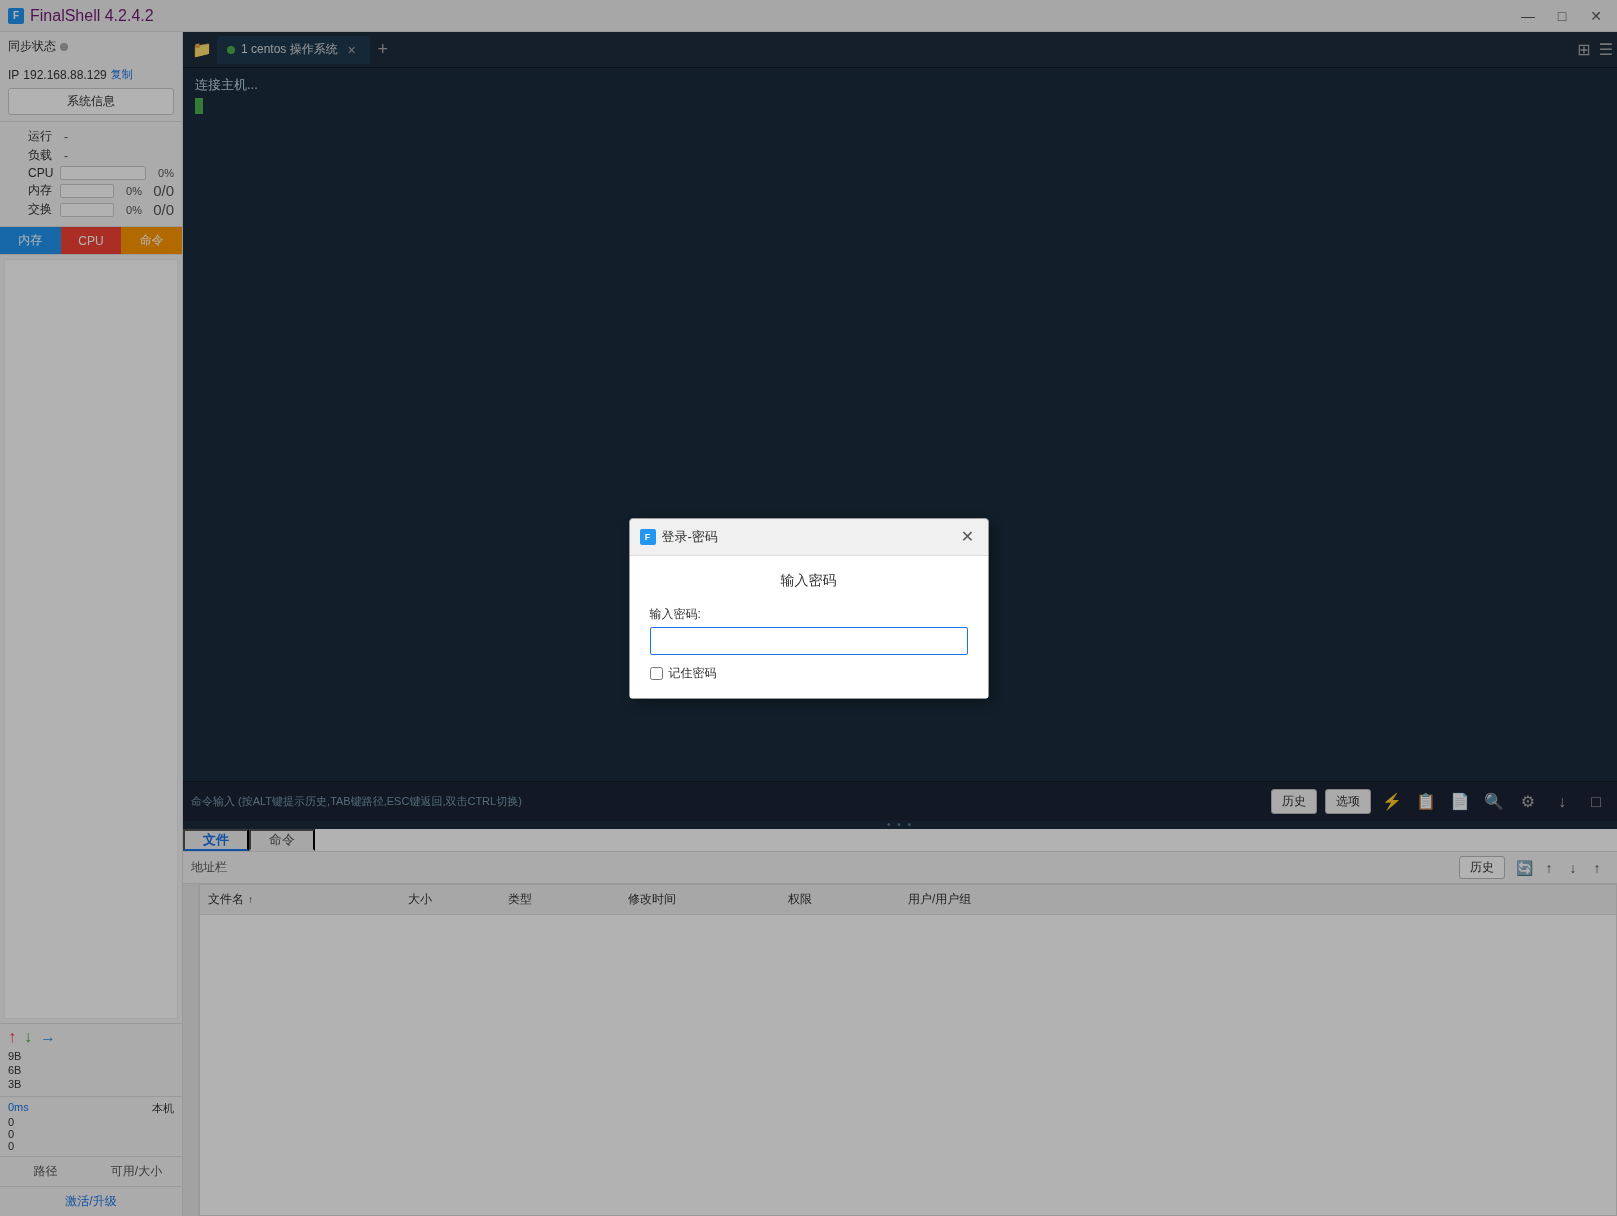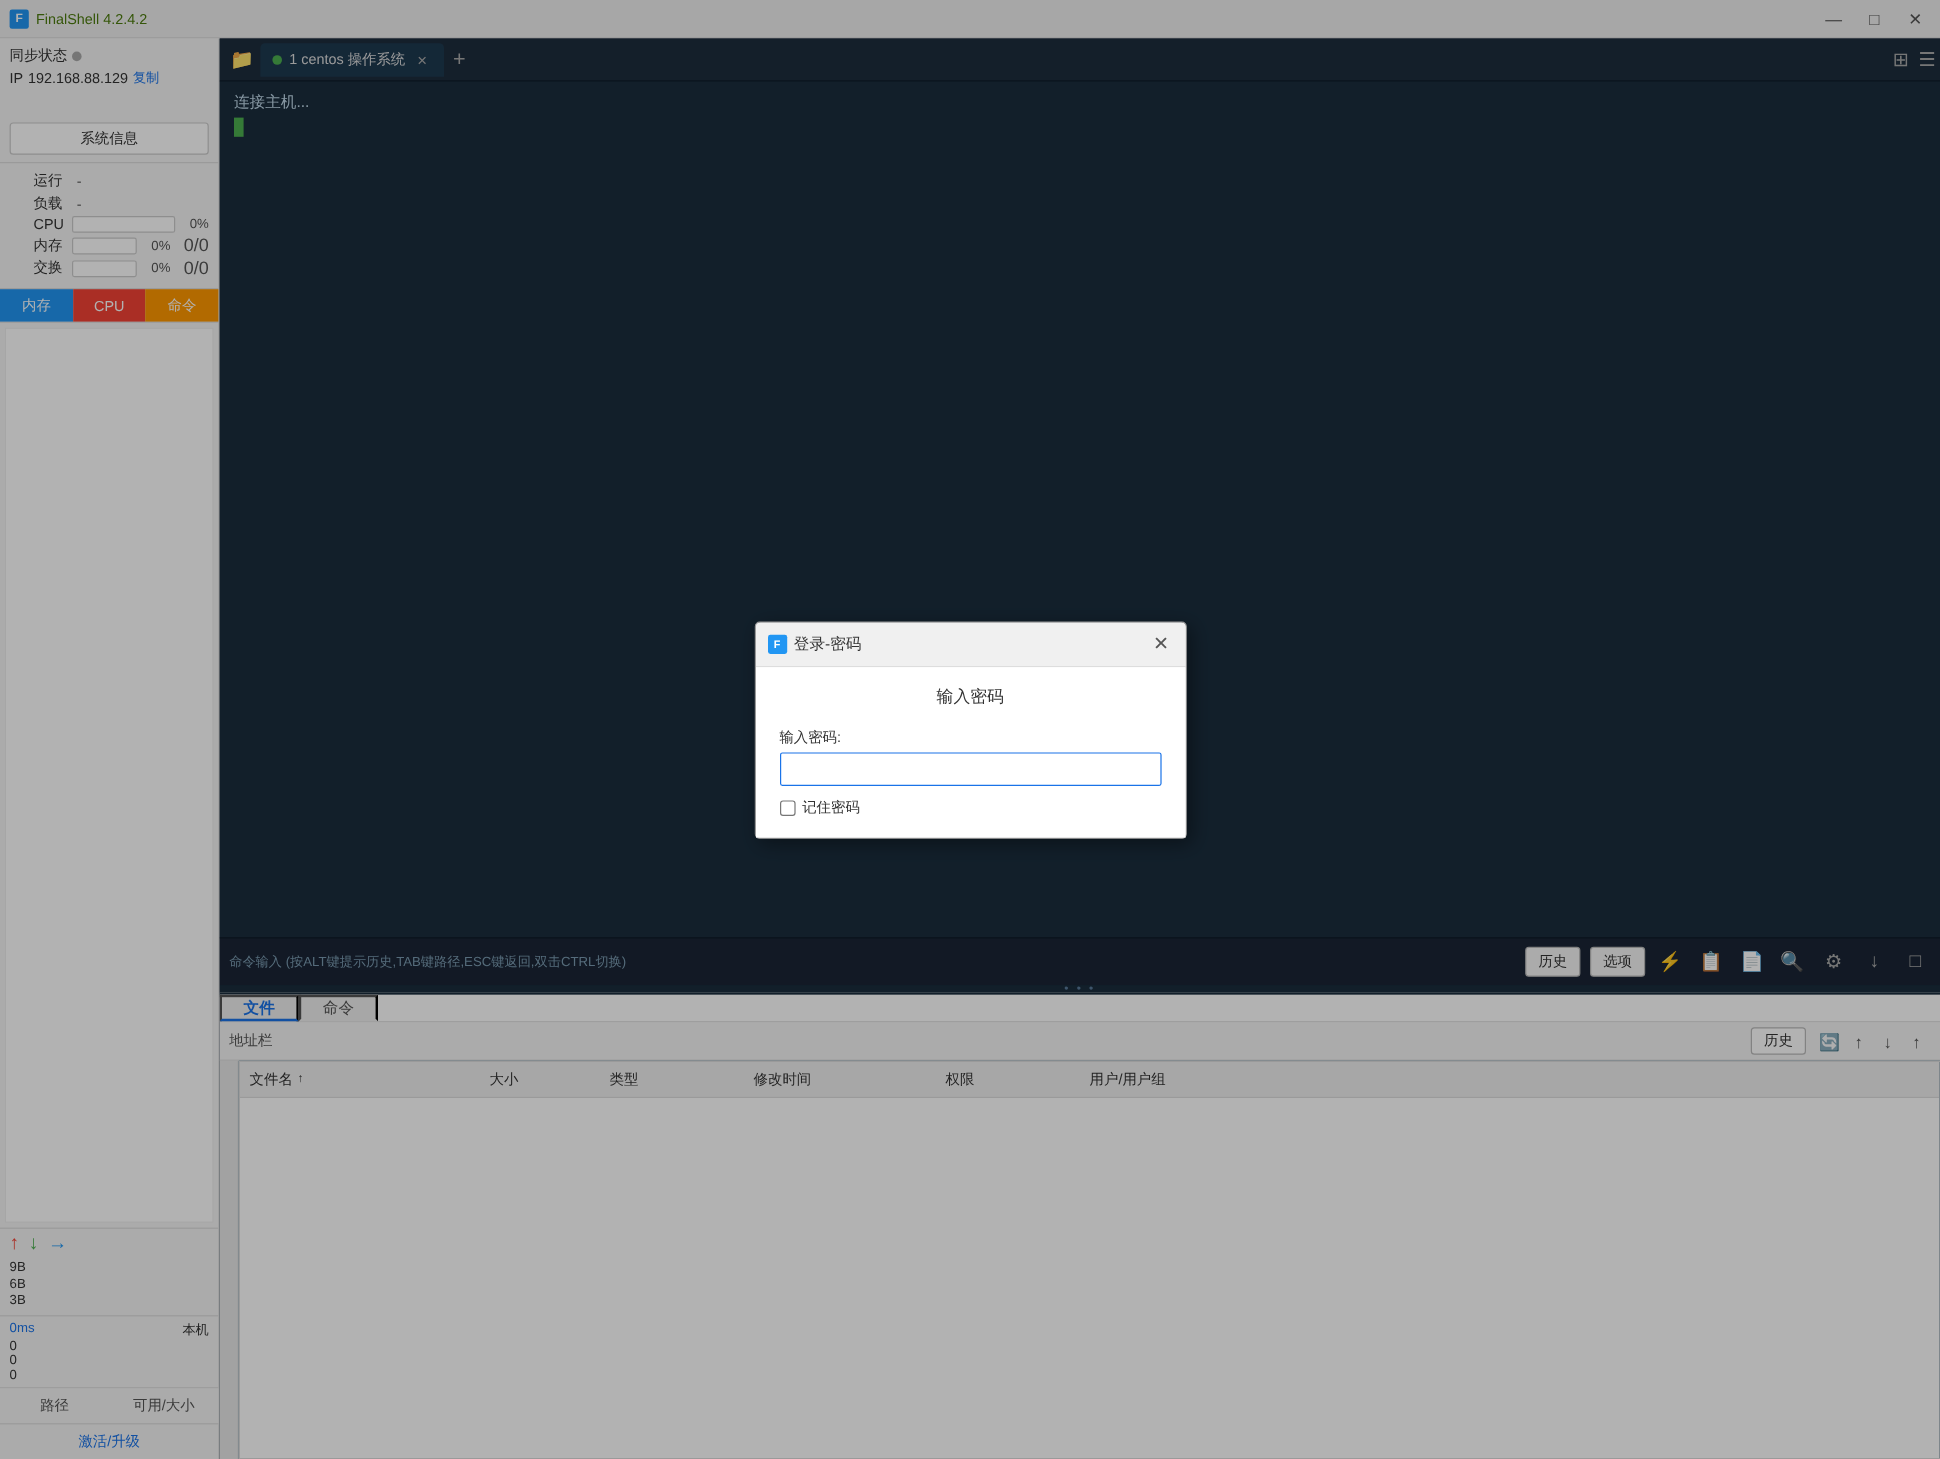--- a/index.html
+++ b/index.html
@@ -25,22 +25,22 @@
     .title-bar-icon {
       width: 16px;
       height: 16px;
       margin-right: 6px;
       background: #2196F3;
       border-radius: 2px;
       display: flex; align-items: center; justify-content: center;
       color: white; font-size: 10px; font-weight: bold;
     }
     .title-bar-text {
-      font-size: 12px;
-      color: #4d7c0f;
+      font-size: 16px;
+      color: #701a75;
       flex: 1;
     }
     .title-bar-controls {
       display: flex;
       gap: 8px;
     }
     .title-btn {
       width: 26px; height: 26px;
       border: none; background: transparent; cursor: pointer;
       display: flex; align-items: center; justify-content: center;
@@ -62,21 +62,21 @@
       display: flex;
       flex-direction: column;
       font-size: 12px;
     }
     .sidebar-top {
       padding: 6px 8px;
       border-bottom: 1px solid #ddd;
     }
     .sync-status {
       display: flex; align-items: center; gap: 4px;
-      margin-bottom: 2px;
+      margin-bottom: 12px;
       color: #333;
     }
     .sync-dot {
       width: 8px; height: 8px;
       background: #aaa;
       border-radius: 50%;
     }
     .ip-row {
       display: flex; align-items: center; gap: 4px;
       margin-bottom: 6px;
@@ -91,21 +91,20 @@
     .sys-info-btn {
       width: 100%;
       padding: 4px 8px;
       background: white;
       border: 1px solid #ccc;
       border-radius: 3px;
       cursor: pointer;
       font-size: 12px;
       color: #333;
       text-align: center;
-      margin-top: 24px;
     }
     .sidebar-stats {
       padding: 6px 8px;
       border-bottom: 1px solid #ddd;
     }
     .stat-row {
       display: flex; align-items: center;
       margin-bottom: 2px;
       gap: 4px;
       margin-left: 20px;

